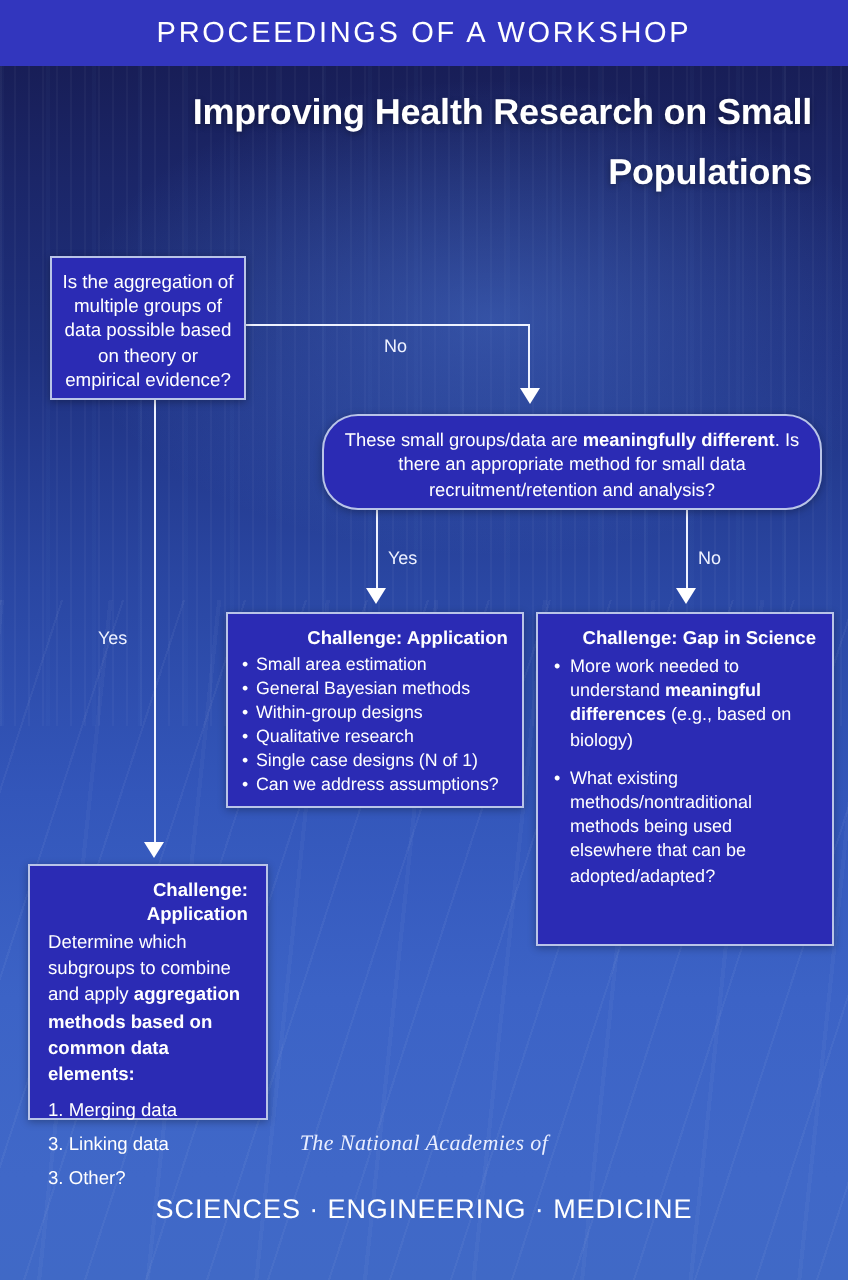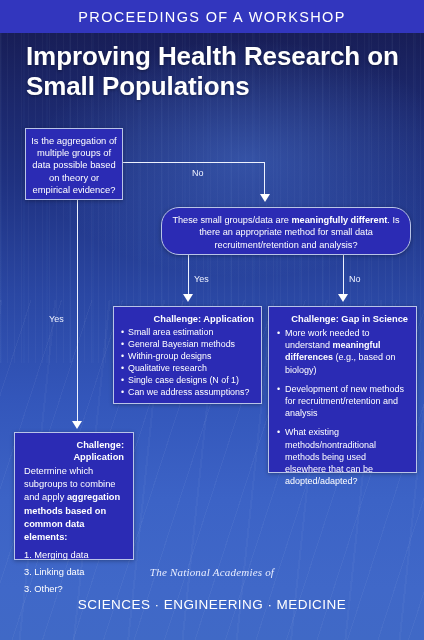--- a/index.html
+++ b/index.html
@@ -57,23 +57,24 @@
     position:absolute;left:0;top:0;width:424px;height:33px;
     background:#3236be;
     display:flex;align-items:center;justify-content:center;
   }
   .banner-text{
     color:#ffffff;font-size:14.5px;letter-spacing:1.35px;font-weight:400;
     white-space:nowrap;
   }
   .title{
     position:absolute;left:26px;top:41px;width:380px;
-    color:#ffffff;font-size:26px;line-height:30px;font-weight:bold;
+    color:#ffffff;font-size:18px;line-height:30px;font-weight:bold;
     letter-spacing:-0.1px;
     text-shadow:0 1px 3px rgba(0,0,0,.35);
+    text-align:right;
   }
 
   
   .box{
     position:absolute;
     background:#2b2bb4;
     border:1px solid #b9c4e8;
     color:#ffffff;
     box-sizing:border-box;
     box-shadow:0 1px 4px rgba(0,0,0,.30);
@@ -175,21 +176,20 @@
       <li>Qualitative research</li>
       <li>Single case designs (N of 1)</li>
       <li>Can we address assumptions?</li>
     </ul>
   </div>
 
   <div class="box" id="box-gap">
     <span class="hd hd-sm">Challenge: Gap in Science</span>
     <ul class="bl">
       <li><span>More work needed to understand </span><b>meaningful differences</b><span> (e.g., based on biology)</span></li>
-      <li>Development of new methods for recruitment/retention and analysis</li>
       <li>What existing methods/nontraditional methods being used elsewhere that can be adopted/adapted?</li>
     </ul>
   </div>
 
   <div class="box" id="box-app-bottom">
     <span class="hd hd-sm">Challenge: Application</span>
     <div class="btxt">
       <span>Determine which subgroups to combine and apply </span><b>aggregation methods based on common data elements:</b>
     </div>
     <div class="num">

